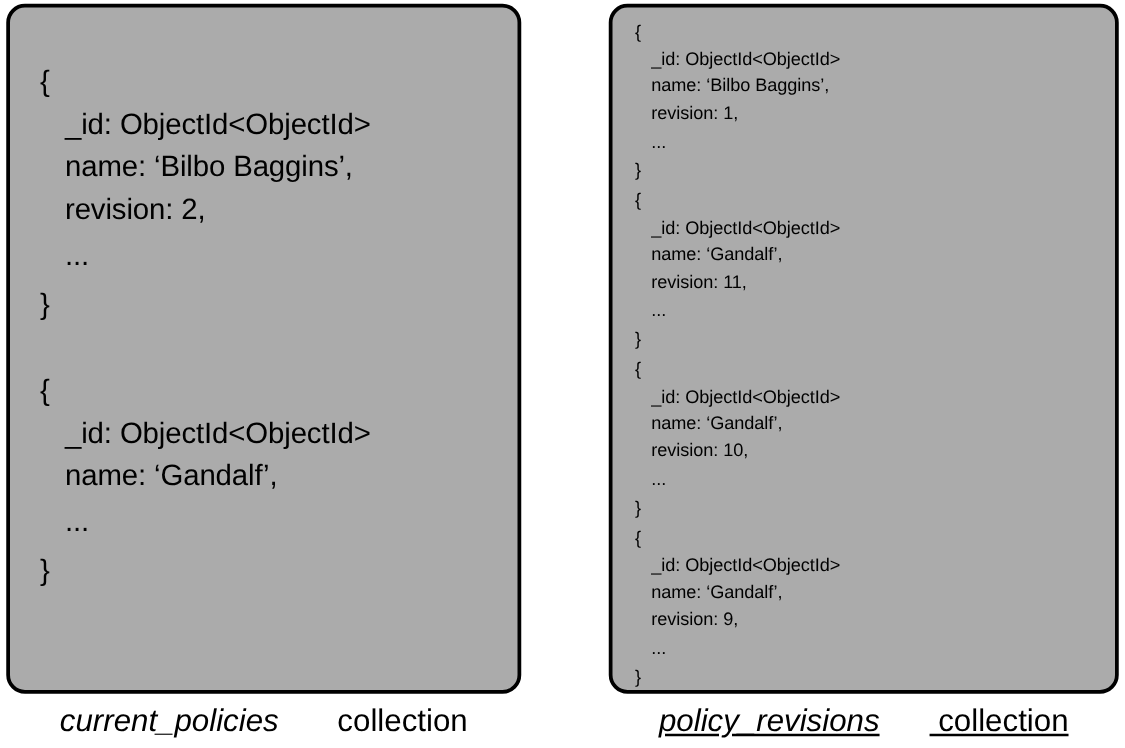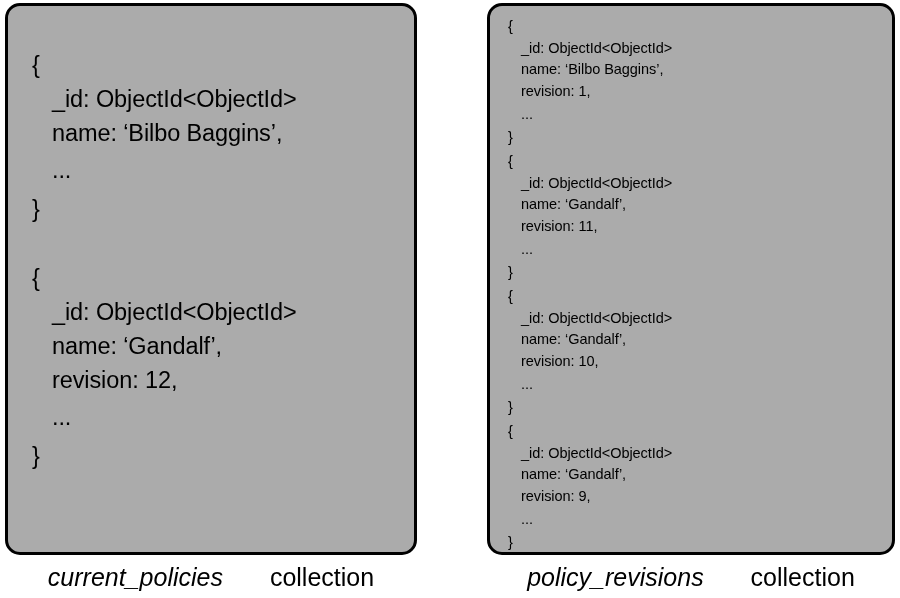--- a/index.html
+++ b/index.html
@@ -105,49 +105,50 @@
     white-space: nowrap;
     color: #000000;
   }
   #caption-current {
     left: 5px;
     width: 412px;
   }
   #caption-revisions {
     left: 487px;
     width: 408px;
+    text-decoration: underline;
   }
   .caption .cap-name {
     font-style: italic;
     text-align: center;
   }
   .caption .cap-suffix {
     font-style: normal;
     margin-left: 40px;
   }
 </style>
 </head>
 <body>
 
 <div class="panel" id="panel-current">
   <div class="doc-list">
 
     <div class="doc-block">
       <div class="line open">{</div>
       <div class="line indent">_id: ObjectId&lt;ObjectId&gt;</div>
       <div class="line indent">name: ‘Bilbo Baggins’,</div>
+      <div class="line indent">revision: 2,</div>
       <div class="line ellipsis">...</div>
       <div class="line close">}</div>
     </div>
 
     <div class="doc-block">
       <div class="line open">{</div>
       <div class="line indent">_id: ObjectId&lt;ObjectId&gt;</div>
       <div class="line indent">name: ‘Gandalf’,</div>
-      <div class="line indent">revision: 12,</div>
       <div class="line ellipsis">...</div>
       <div class="line close">}</div>
     </div>
 
   </div>
 </div>
 
 <div class="panel" id="panel-revisions">
   <div class="doc-list">
 

